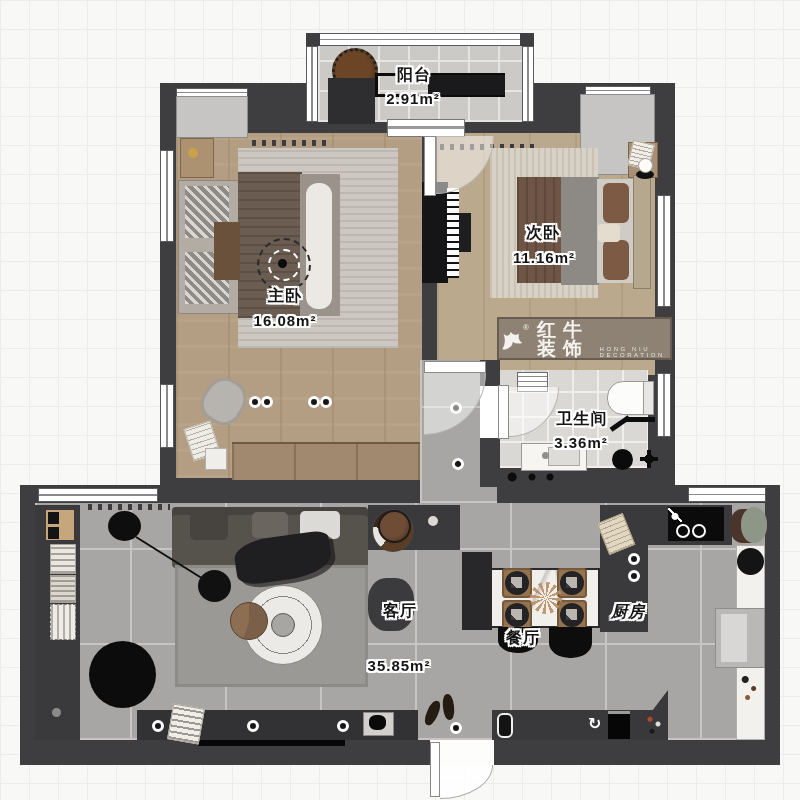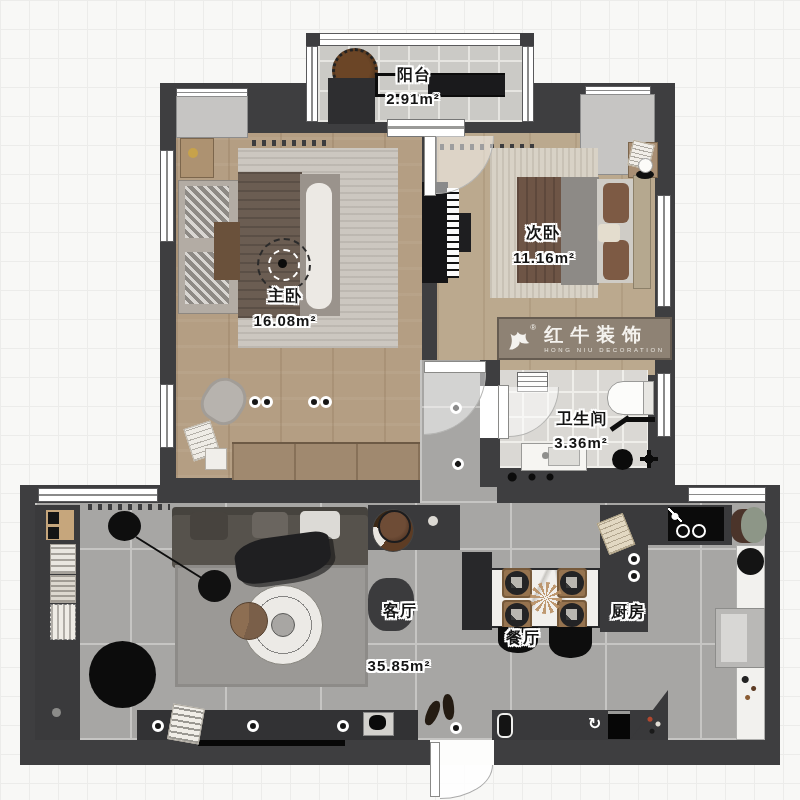--- a/index.html
+++ b/index.html
@@ -141,21 +141,21 @@
   <div class="knob" style="left:450px;top:402px;transform:rotate(45deg);z-index:14;"></div>
   <div class="knob" style="left:452px;top:458px;transform:rotate(45deg);z-index:14;"></div>
 
   <div class="banner" style="left:497px;top:317px;width:175px;height:43px;">
     <span style="display:inline-block;width:26px;height:26px;">
       <svg viewBox="0 0 40 40" width="26" height="26">
           <path fill="#f4f2ee" d="M8 36 C13 28 13 20 10 12 C15 17 20 15 21 9 C24 14 30 15 34 11 C32 18 34 23 39 26 C32 28 26 27 24 24 C25 29 20 34 13 36 Z"></path>
         </svg>
     </span>
     <span style="color:#f4f2ee;font-size:8px;align-self:flex-start;margin:6px 0 0 -8px;">®</span>
-    <span style="display:flex;flex-direction:column;align-items:flex-start;">
+    <span style="display:flex;flex-direction:row;align-items:flex-end;">
       <span class="cn">红牛装饰</span>
       <span class="en">HONG NIU DECORATION</span>
     </span>
   </div>
 
   <div class="f" style="left:517px;top:372px;width:31px;height:20px;background:#fdfdfc;border:1px solid #6a6a6a;box-sizing:border-box;background-image:repeating-linear-gradient(0deg,transparent 0 4px,#8a8a8a 4px 5px);z-index:10;"></div>
   <div class="f" style="left:607px;top:381px;width:44px;height:32px;background:#fcfcfa;border:1px solid #9a9a98;border-radius:16px 6px 6px 16px;z-index:10;"></div>
   <div class="f" style="left:643px;top:381px;width:9px;height:32px;background:#e7e6e2;border:1px solid #9a9a98;z-index:11;"></div>
   <div class="f" style="left:625px;top:417px;width:30px;height:5px;background:#0d0d0d;z-index:10;"></div>
   <div class="f" style="left:609px;top:421px;width:22px;height:5px;background:#0d0d0d;transform:rotate(-35deg);z-index:10;"></div>
@@ -257,15 +257,15 @@
   <div class="lbl area" style="left:413px;top:98px;">2.91m²</div>
   <div class="lbl" style="left:285px;top:296px;">主卧</div>
   <div class="lbl area" style="left:285px;top:320px;">16.08m²</div>
   <div class="lbl" style="left:543px;top:233px;">次卧</div>
   <div class="lbl area" style="left:544px;top:257px;">11.16m²</div>
   <div class="lbl" style="left:582px;top:419px;">卫生间</div>
   <div class="lbl area" style="left:581px;top:442px;">3.36m²</div>
   <div class="lbl" style="left:400px;top:611px;">客厅</div>
   <div class="lbl area" style="left:399px;top:665px;">35.85m²</div>
   <div class="lbl" style="left:523px;top:638px;">餐厅</div>
-  <div class="lbl" style="left:628px;top:612px;">厨房</div>
+  <div class="lbl" style="left:628px;top:612px;font-style:italic;">厨房</div>
 
 </div>
 
 </body></html>

